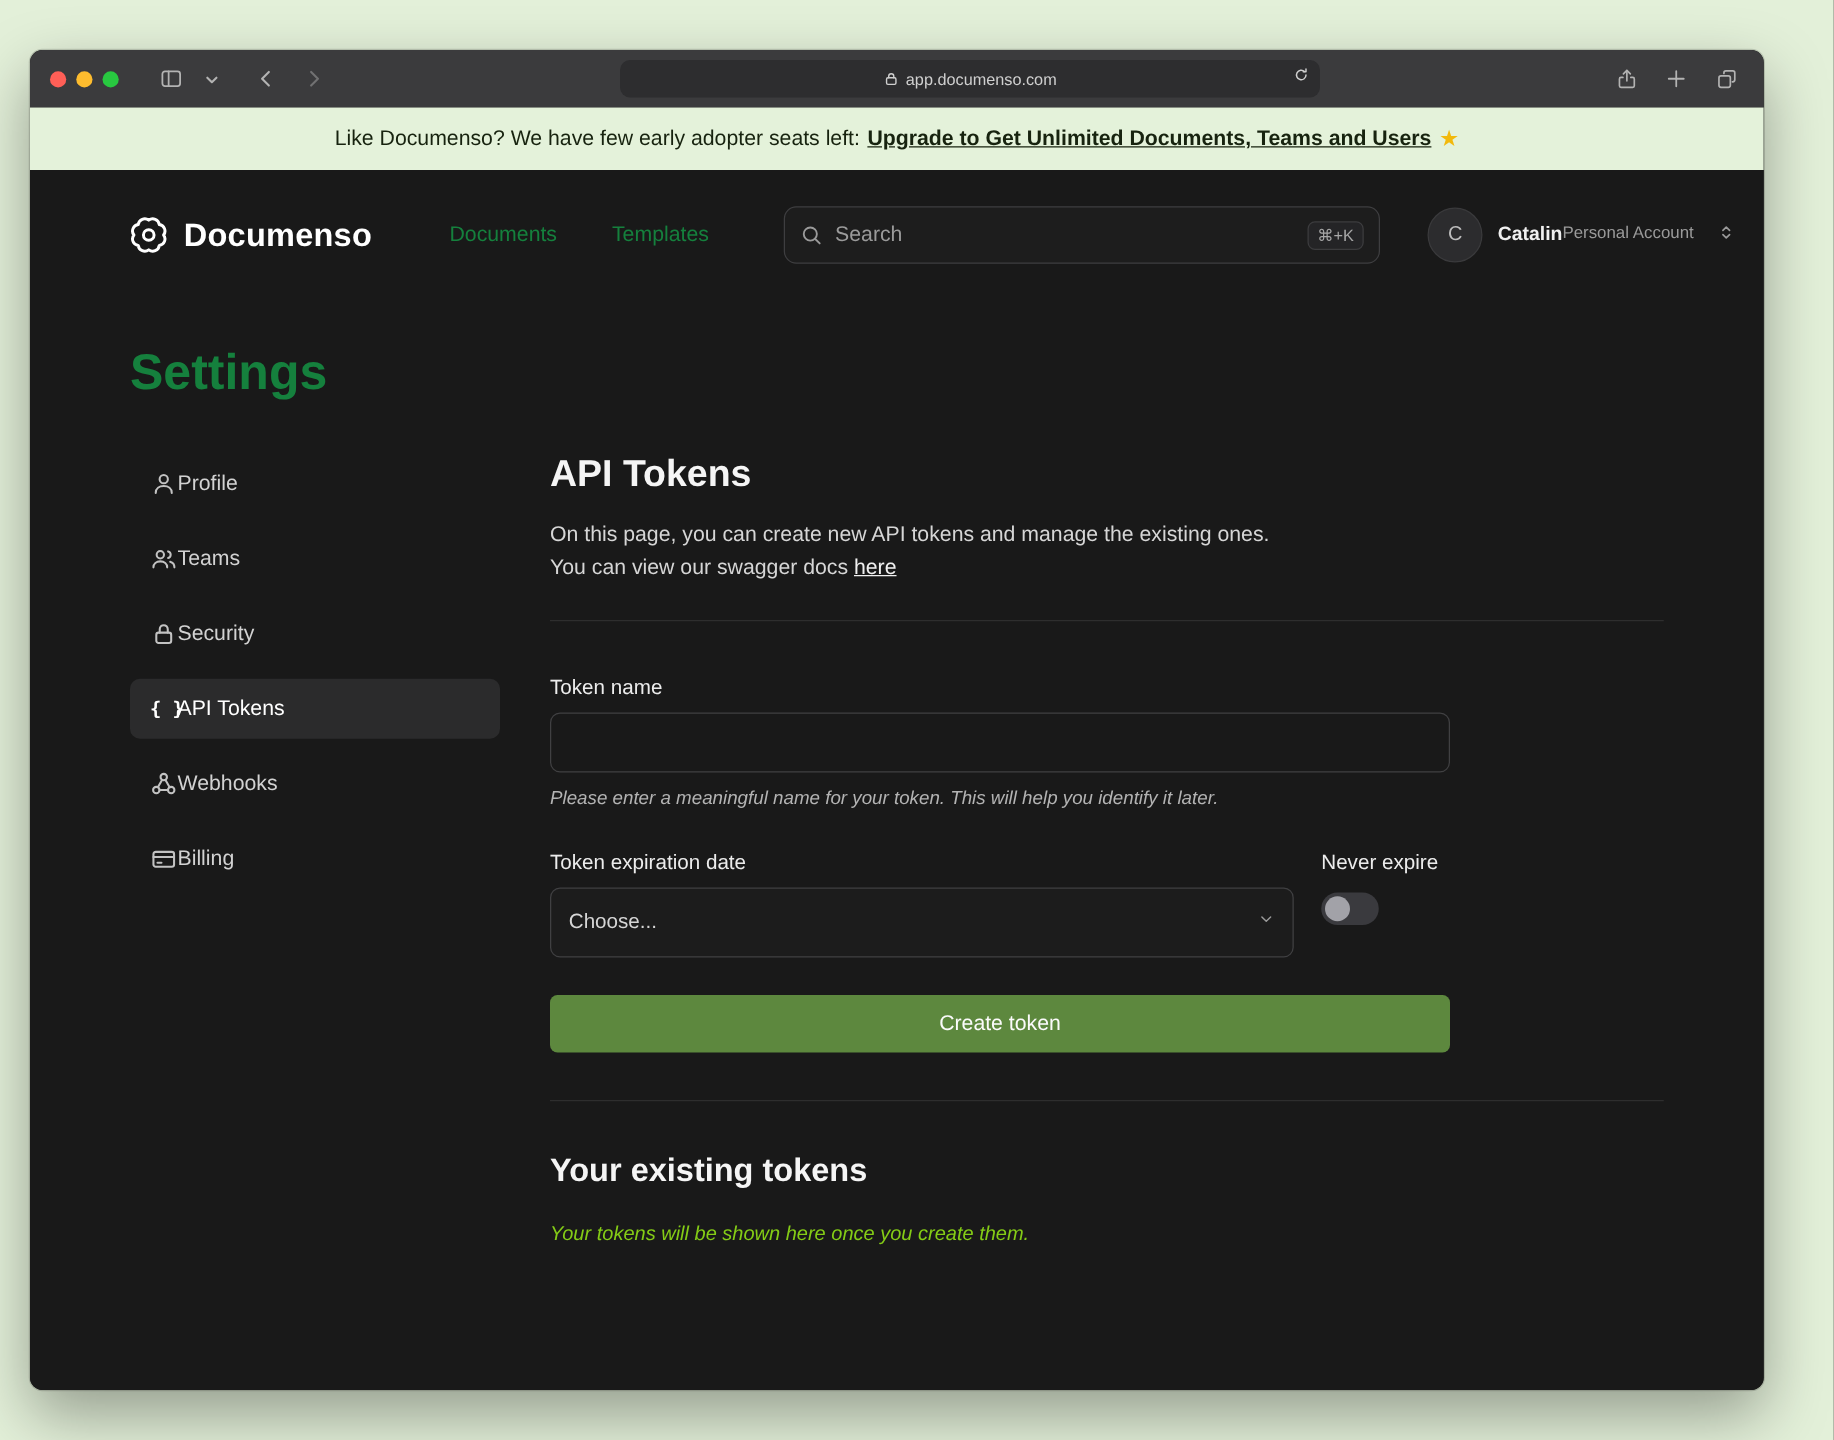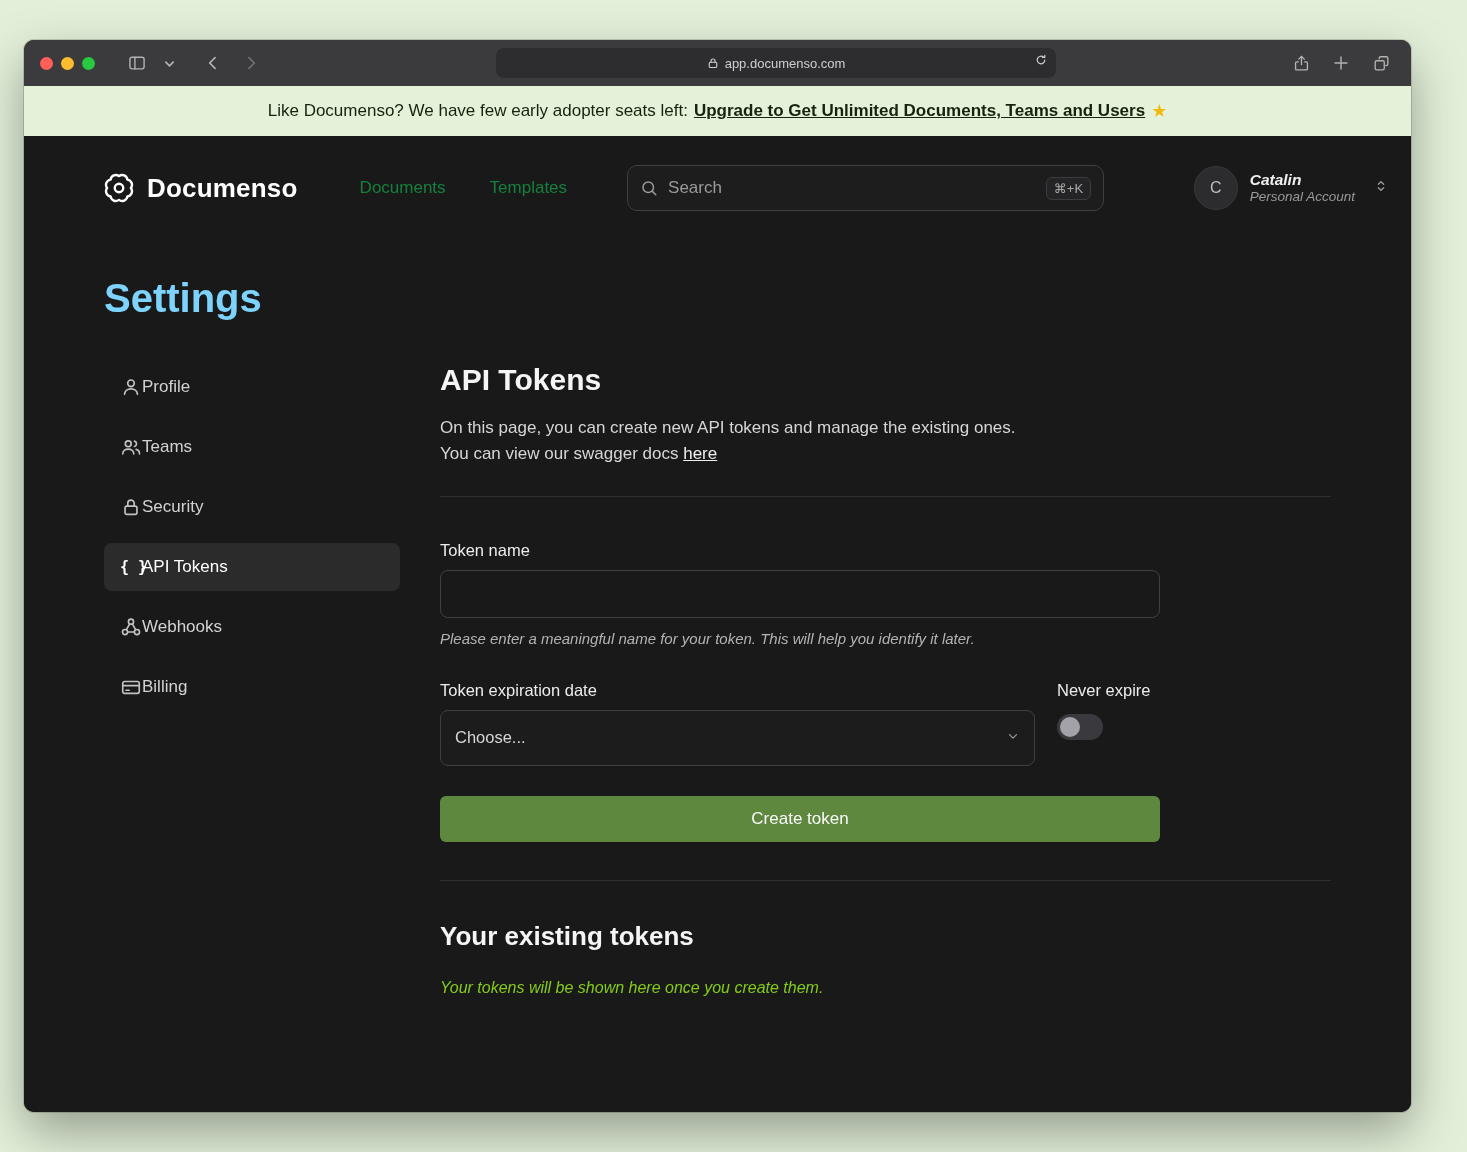--- a/index.html
+++ b/index.html
@@ -72,26 +72,26 @@
     border:1px solid #3c3c3e; background:#242426;
     border-radius:6px; padding:3px 7px;
   }
   .account { margin-left:auto; display:flex; align-items:center; gap:12px; cursor:pointer; }
   .avatar {
     width:44px; height:44px; border-radius:50%;
     background:#2c2c2e; border:1px solid #3a3a3c;
     display:flex; align-items:center; justify-content:center;
     color:#bdbdbd; font-size:16px;
   }
-  .acct-text { display:flex; flex-direction:column; line-height:1.25;font-style:italic; }
+  .acct-text { display:flex; flex-direction:row; line-height:1.25; }
   .acct-name { font-size:15.5px; font-weight:600; color:#f0f0f0; }
   .acct-type { font-size:13.5px; color:#9a9a9a; }
   .acct-chevrons { color:#9a9a9a; margin-left:6px; }
   
-  .settings-title { font-size:40px; font-weight:700; color:#7dd3fc; padding:36px 80px 0; }
+  .settings-title { font-size:40px; font-weight:700; color:#15803d; padding:36px 80px 0; }
   .body-row { display:flex; padding:42px 80px 0; gap:40px; }
   .side-nav { width:296px; flex:0 0 296px; }
   .side-item {
     height:48px; display:flex; align-items:center; gap:0;
     padding:0 16px; border-radius:8px; margin-bottom:12px;
     color:#d2d2d2; font-size:17px; cursor:pointer;
   }
   .side-item svg, .side-item .braces { color:#c2c2c2; }
   .side-item.active { background:#2b2b2c; color:#ffffff; }
   .side-item.active svg, .side-item.active .braces { color:#fff; }

